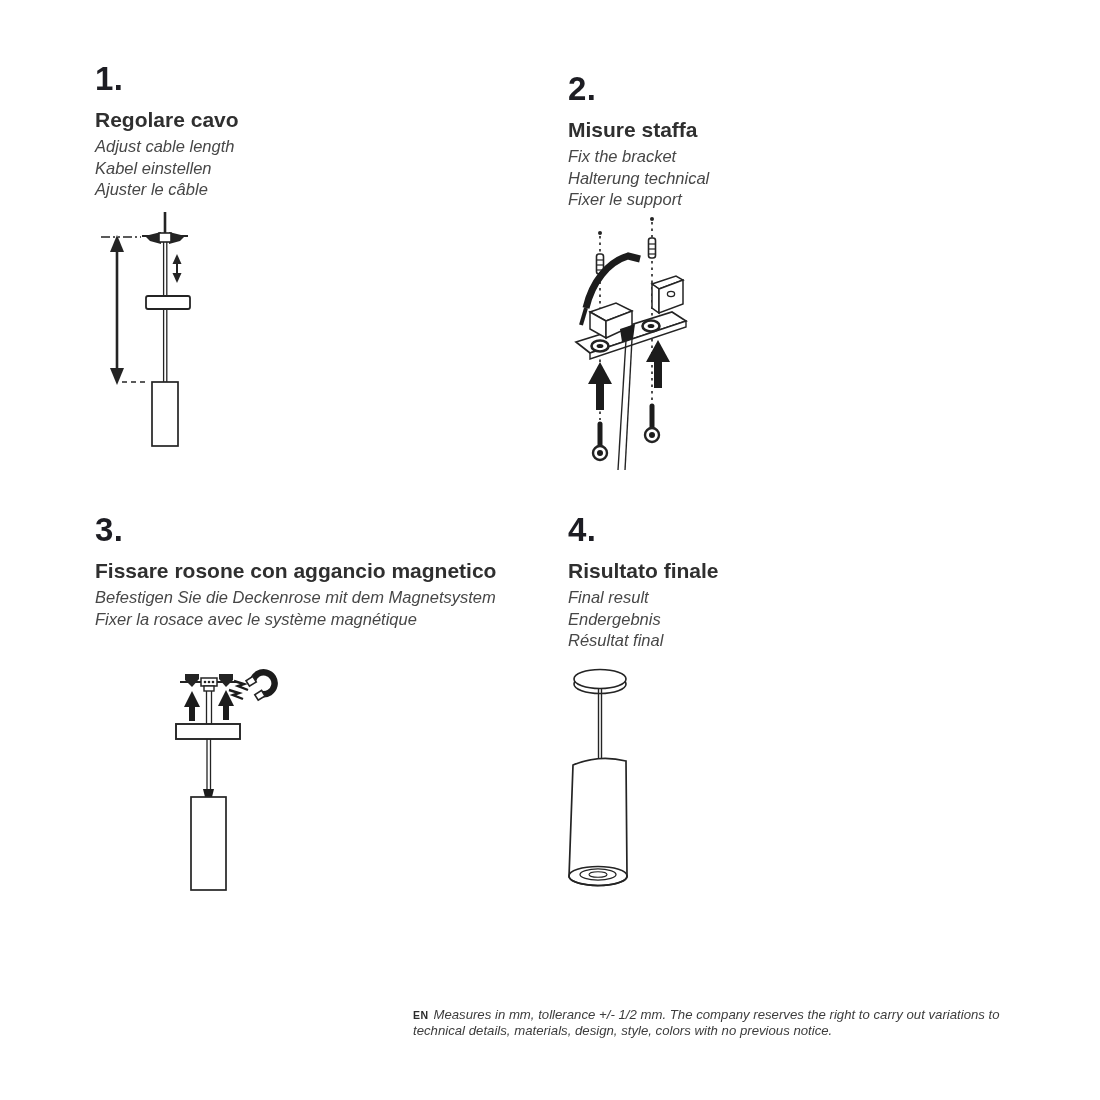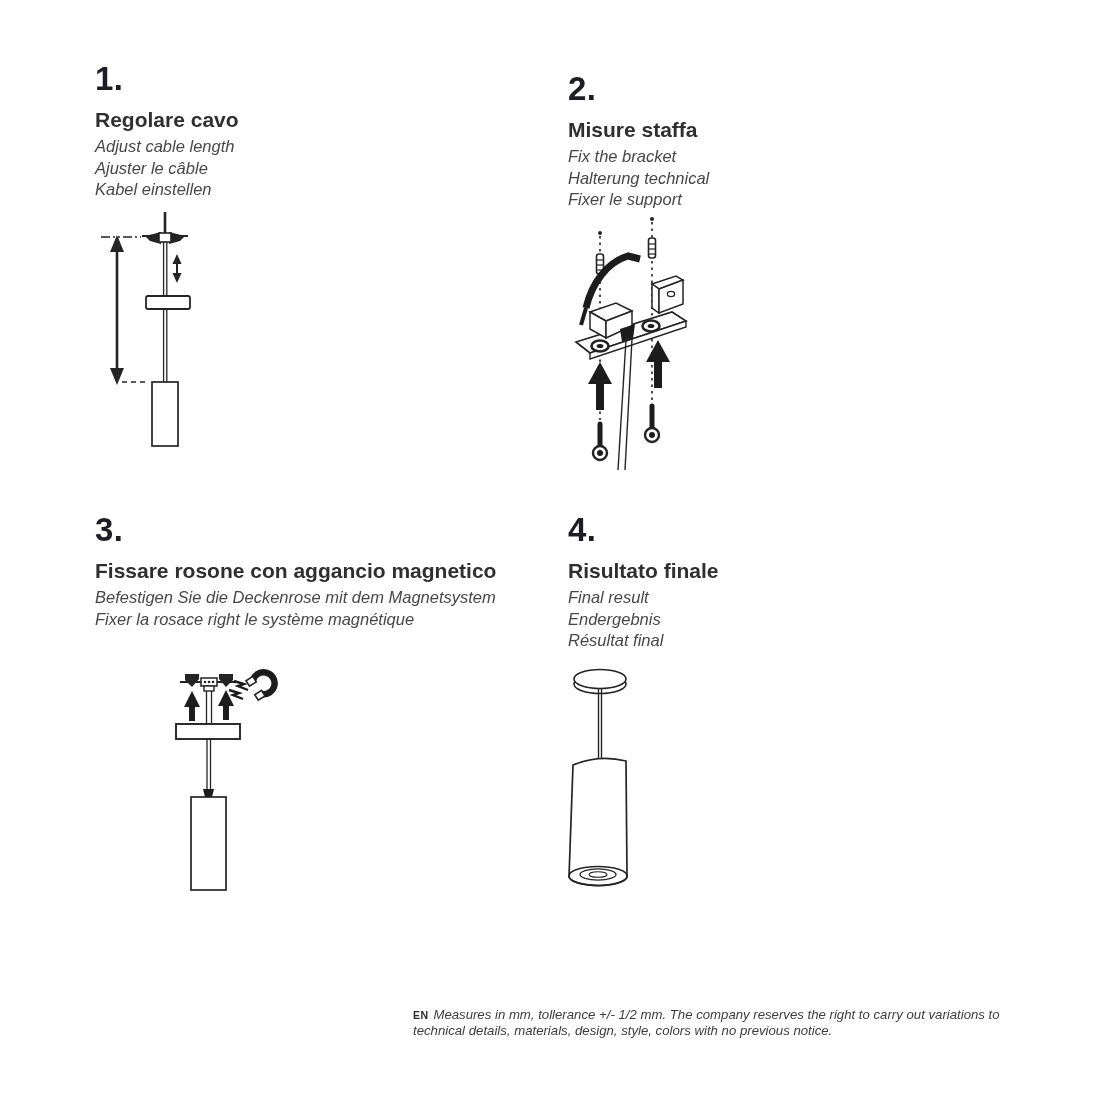--- a/index.html
+++ b/index.html
@@ -43,37 +43,37 @@
 </style>
 </head>
 <body>
 
 <div class="page">
 
   <section class="step" style="left:95px; top:62px;">
     <div class="step-number">1.</div>
     <h2 class="step-title">Regolare cavo</h2>
     <div class="step-sub">Adjust cable length</div>
+    <div class="step-sub">Kabel einstellen</div>
     <div class="step-sub">Ajuster le câble</div>
-    <div class="step-sub">Kabel einstellen</div>
   </section>
 
   <section class="step" style="left:568px; top:72px;">
     <div class="step-number">2.</div>
     <h2 class="step-title">Misure staffa</h2>
     <div class="step-sub">Fix the bracket</div>
     <div class="step-sub">Halterung technical</div>
     <div class="step-sub">Fixer le support</div>
   </section>
 
   <section class="step" style="left:95px; top:513px;">
     <div class="step-number">3.</div>
     <h2 class="step-title">Fissare rosone con aggancio magnetico</h2>
     <div class="step-sub">Befestigen Sie die Deckenrose mit dem Magnetsystem</div>
-    <div class="step-sub">Fixer la rosace right le système magnétique</div>
+    <div class="step-sub">Fixer la rosace avec le système magnétique</div>
   </section>
 
   <section class="step" style="left:568px; top:513px;">
     <div class="step-number">4.</div>
     <h2 class="step-title">Risultato finale</h2>
     <div class="step-sub">Final result</div>
     <div class="step-sub">Endergebnis</div>
     <div class="step-sub">Résultat final</div>
   </section>
 

